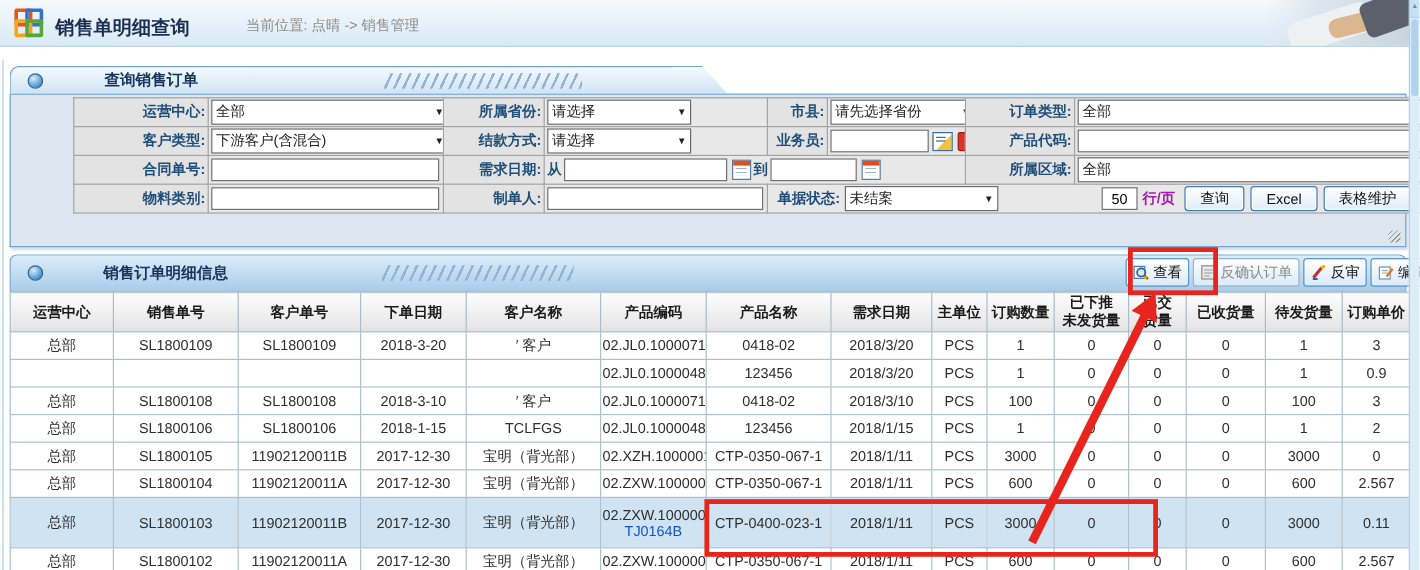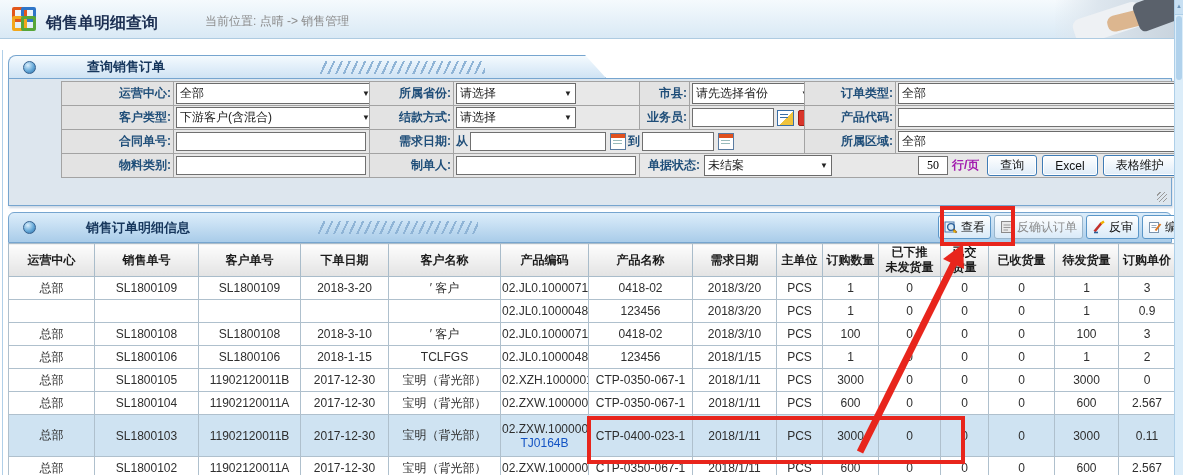--- a/index.html
+++ b/index.html
@@ -52,21 +52,21 @@
   td.fld{background:#e8e8e8;}
   .star{color:#e00;font-weight:bold;margin-right:1px;}
 
   .sel{display:inline-flex;justify-content:space-between;align-items:center;height:19px;
     background:#fff;border:1px solid #6b6b6b;padding:0 3px;vertical-align:middle;cursor:pointer;}
   .sel .arr{font-size:8px;color:#222;margin-left:4px;}
   .sel span:first-child{overflow:hidden;white-space:nowrap;text-align:center;}
   .inp{height:19px;border:1px solid #707070;font-size:12px;padding:0 2px;box-sizing:border-box;background:#fff;font-family:inherit;}
 
   .w190{width:190px;} .w112{width:112px;} .w115{width:113px;} .w298{width:298px;}
-  .w150{width:148px;} .w136{width:136px;} .w72{width:72px;} .w120{width:120px;gap:32px;} .w82{width:82px;} .w182{width:180px;} .w32{width:30px;text-align:center;font-family:Liberation Serif, serif;}
+  .w150{width:148px;} .w136{width:136px;} .w72{width:72px;} .w120{width:120px;gap:32px;} .w82{width:82px;} .w182{width:180px;} .w32{width:30px;text-align:center;}
 
   .cal{display:inline-block;width:14px;height:15px;background:#fff;border:1px solid #5a7ba0;position:relative;vertical-align:middle;margin-left:2px;cursor:pointer;}
   .cal:before{content:"";position:absolute;left:0;top:0;right:0;height:4px;background:#e0501e;}
   .cal:after{content:"";position:absolute;left:2px;top:6px;width:9px;height:6px;
     background:repeating-linear-gradient(#9bb 0 1px,transparent 1px 3px);}
   .pick{display:inline-block;width:15px;height:14px;vertical-align:middle;margin-left:3px;cursor:pointer;
     background:linear-gradient(135deg,#fff 55%,#f0c33c 55%),#fff;border:1px solid #3a6ea5;position:relative;}
   .pick:before{content:"";position:absolute;left:2px;top:3px;width:8px;height:1px;background:#3a6ea5;box-shadow:0 3px 0 #3a6ea5;}
   .del{display:inline-block;width:15px;height:14px;background:#d9352a;border:1px solid #9c1f16;border-radius:2px;
     vertical-align:middle;margin-left:4px;position:relative;cursor:pointer;}

